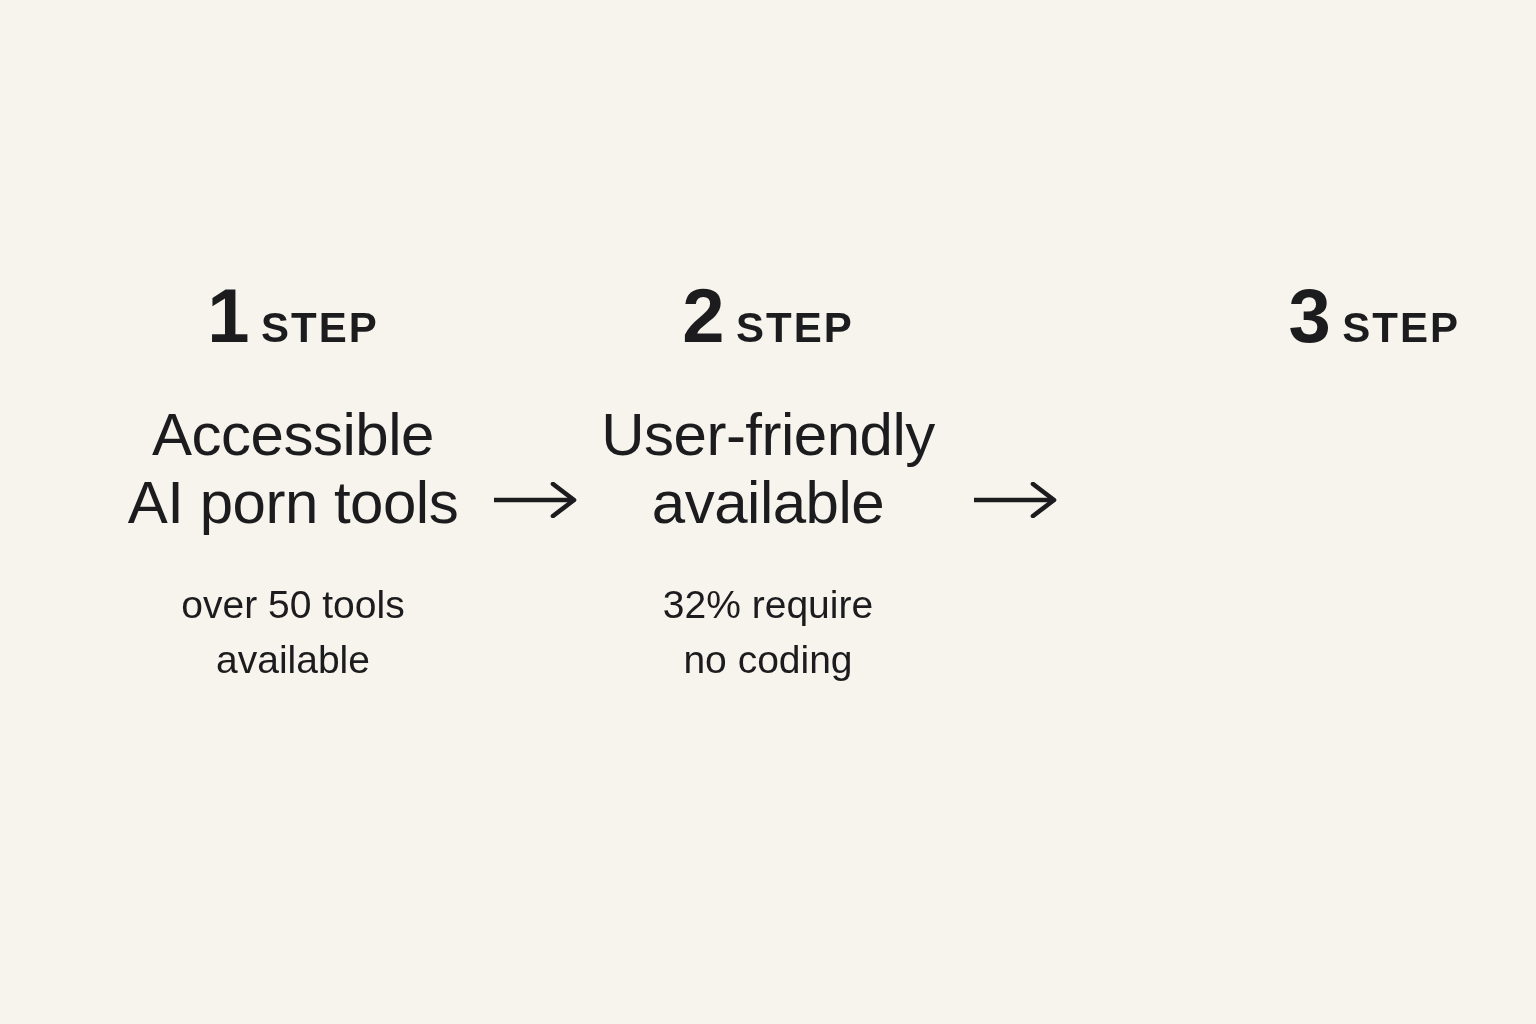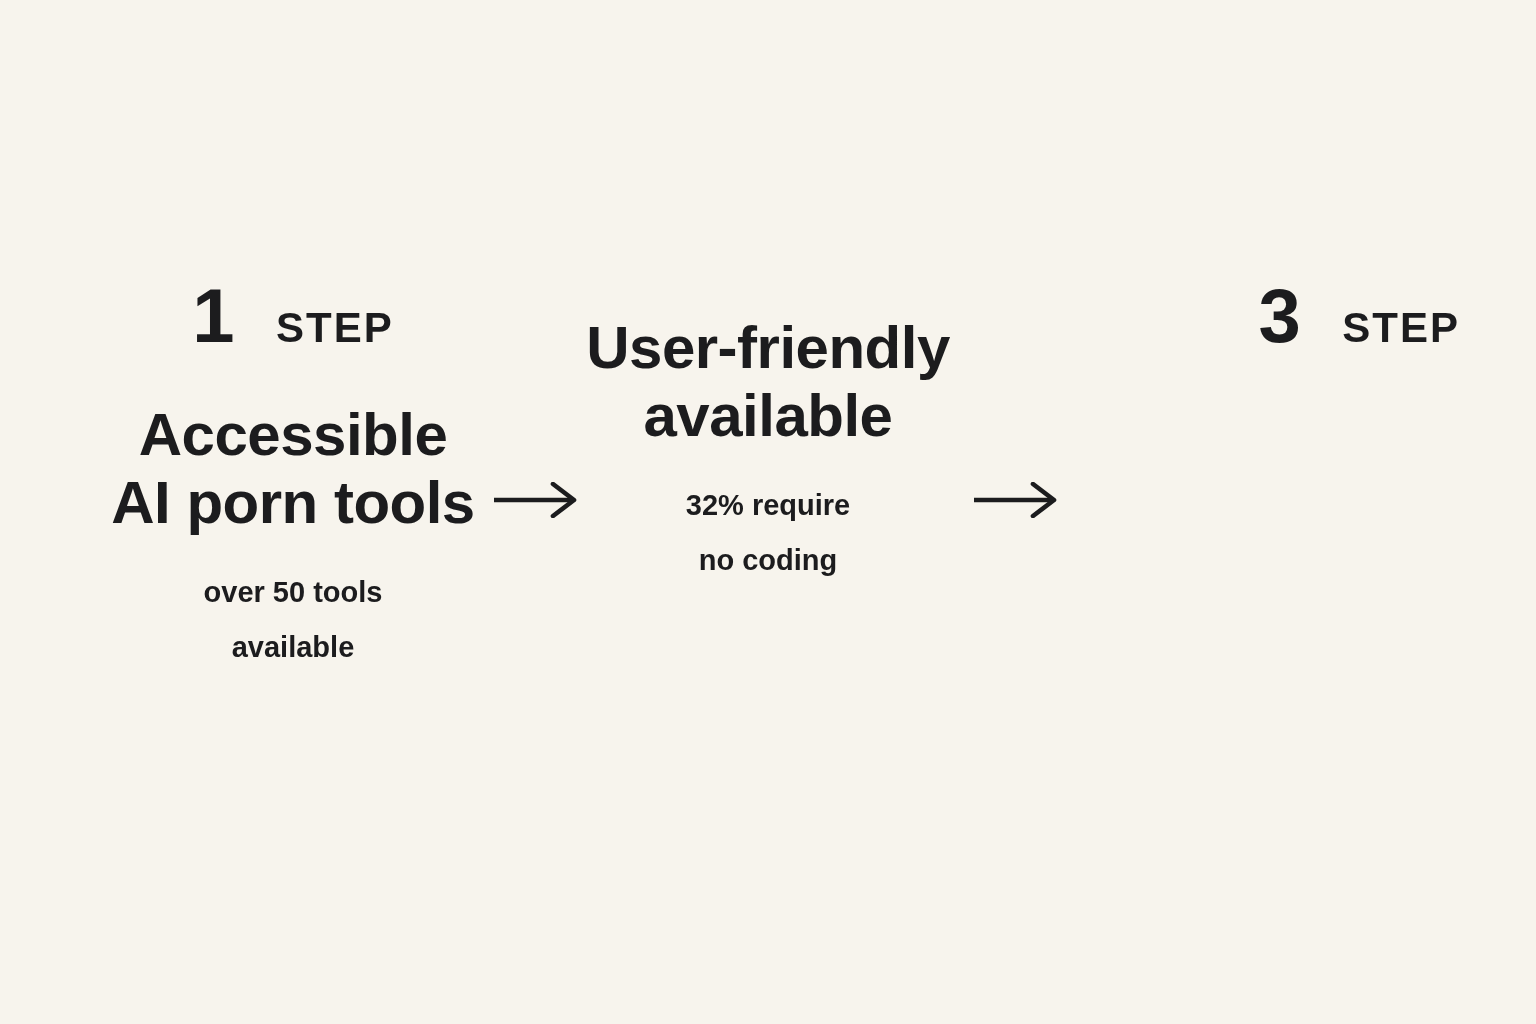--- a/index.html
+++ b/index.html
@@ -38,34 +38,34 @@
     letter-spacing: -1px;
     display: inline-block;
     vertical-align: baseline;
   }
   .step-label {
     font-size: 42px;
     font-weight: 700;
     letter-spacing: 2px;
     display: inline-block;
     vertical-align: baseline;
-    margin-left: 38px;
+    margin-left: 8px;
   }
   .step-title {
     margin-top: 42px;
     font-size: 60px;
-    font-weight: 700;
+    font-weight: 400;
     line-height: 68px;
     letter-spacing: -0.5px;
     white-space: pre-line;
   }
   .step-subtitle {
-    margin-top: 28px;
-    font-size: 29px;
-    font-weight: 700;
+    margin-top: 40px;
+    font-size: 39px;
+    font-weight: 400;
     line-height: 55px;
     white-space: pre-line;
   }
   .flow-arrow {
     position: absolute;
     top: 482px;
     width: 84px;
     height: 36px;
   }
   .arrow-1 { left: 494px; }
@@ -96,20 +96,24 @@
   </div>
 
   <div class="flow-arrow arrow-1">
     <svg viewBox="0 0 84 36" aria-hidden="true">
       <path d="M1 18 H79"></path>
       <path d="M59 2 L80 18 L59 34"></path>
     </svg>
   </div>
 
   <div class="step-column col-2">
+    <div class="step-header">
+      <span class="step-number">2</span>
+      <span class="step-label">STEP</span>
+    </div>
     <div class="step-title">User-friendly
 available</div>
     <div class="step-subtitle">32% require
 no coding</div>
   </div>
 
   <div class="flow-arrow arrow-2">
     <svg viewBox="0 0 84 36" aria-hidden="true">
       <path d="M1 18 H79"></path>
       <path d="M59 2 L80 18 L59 34"></path>

